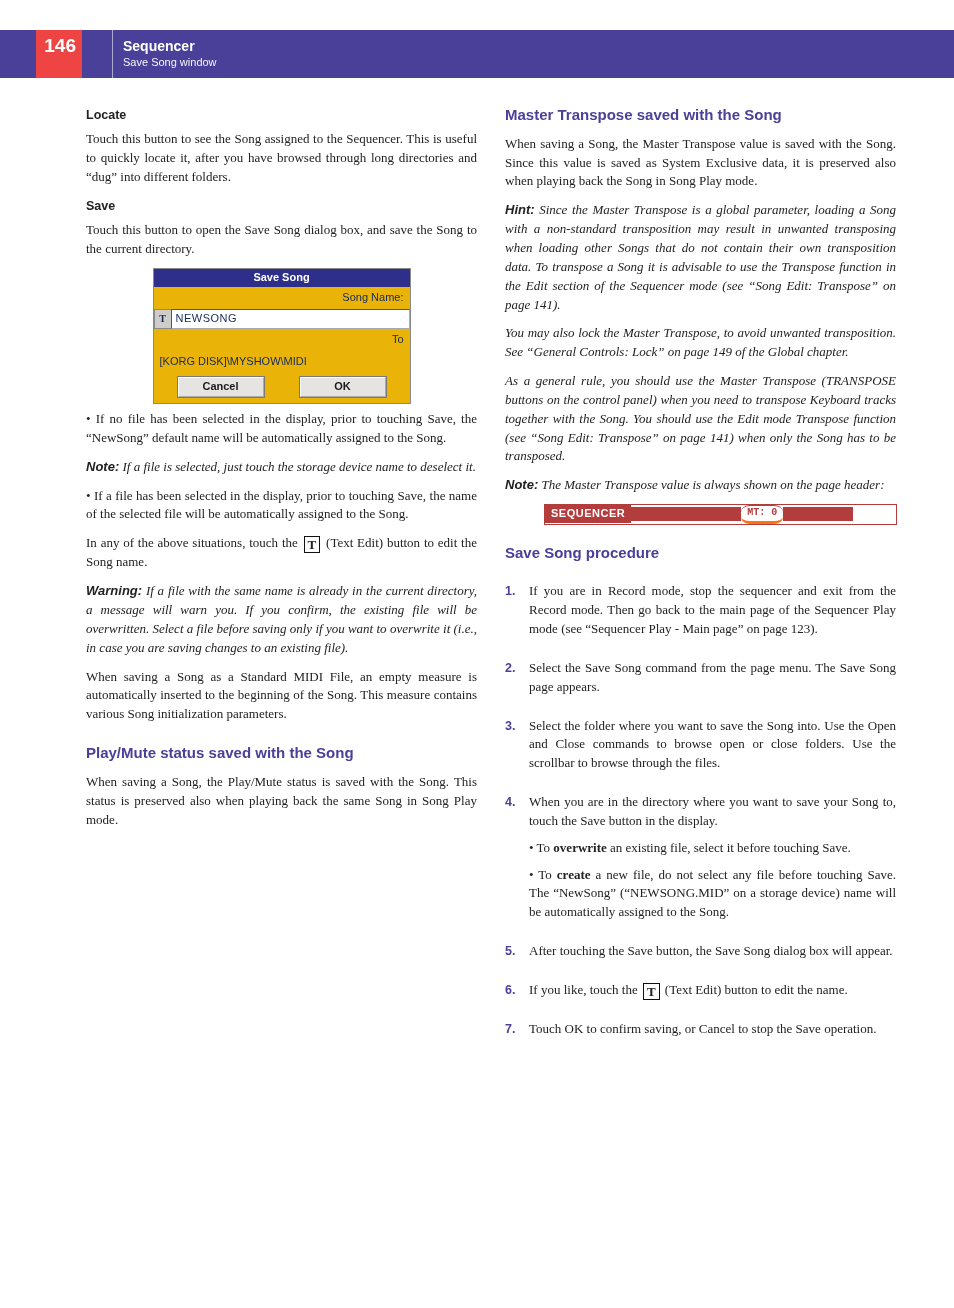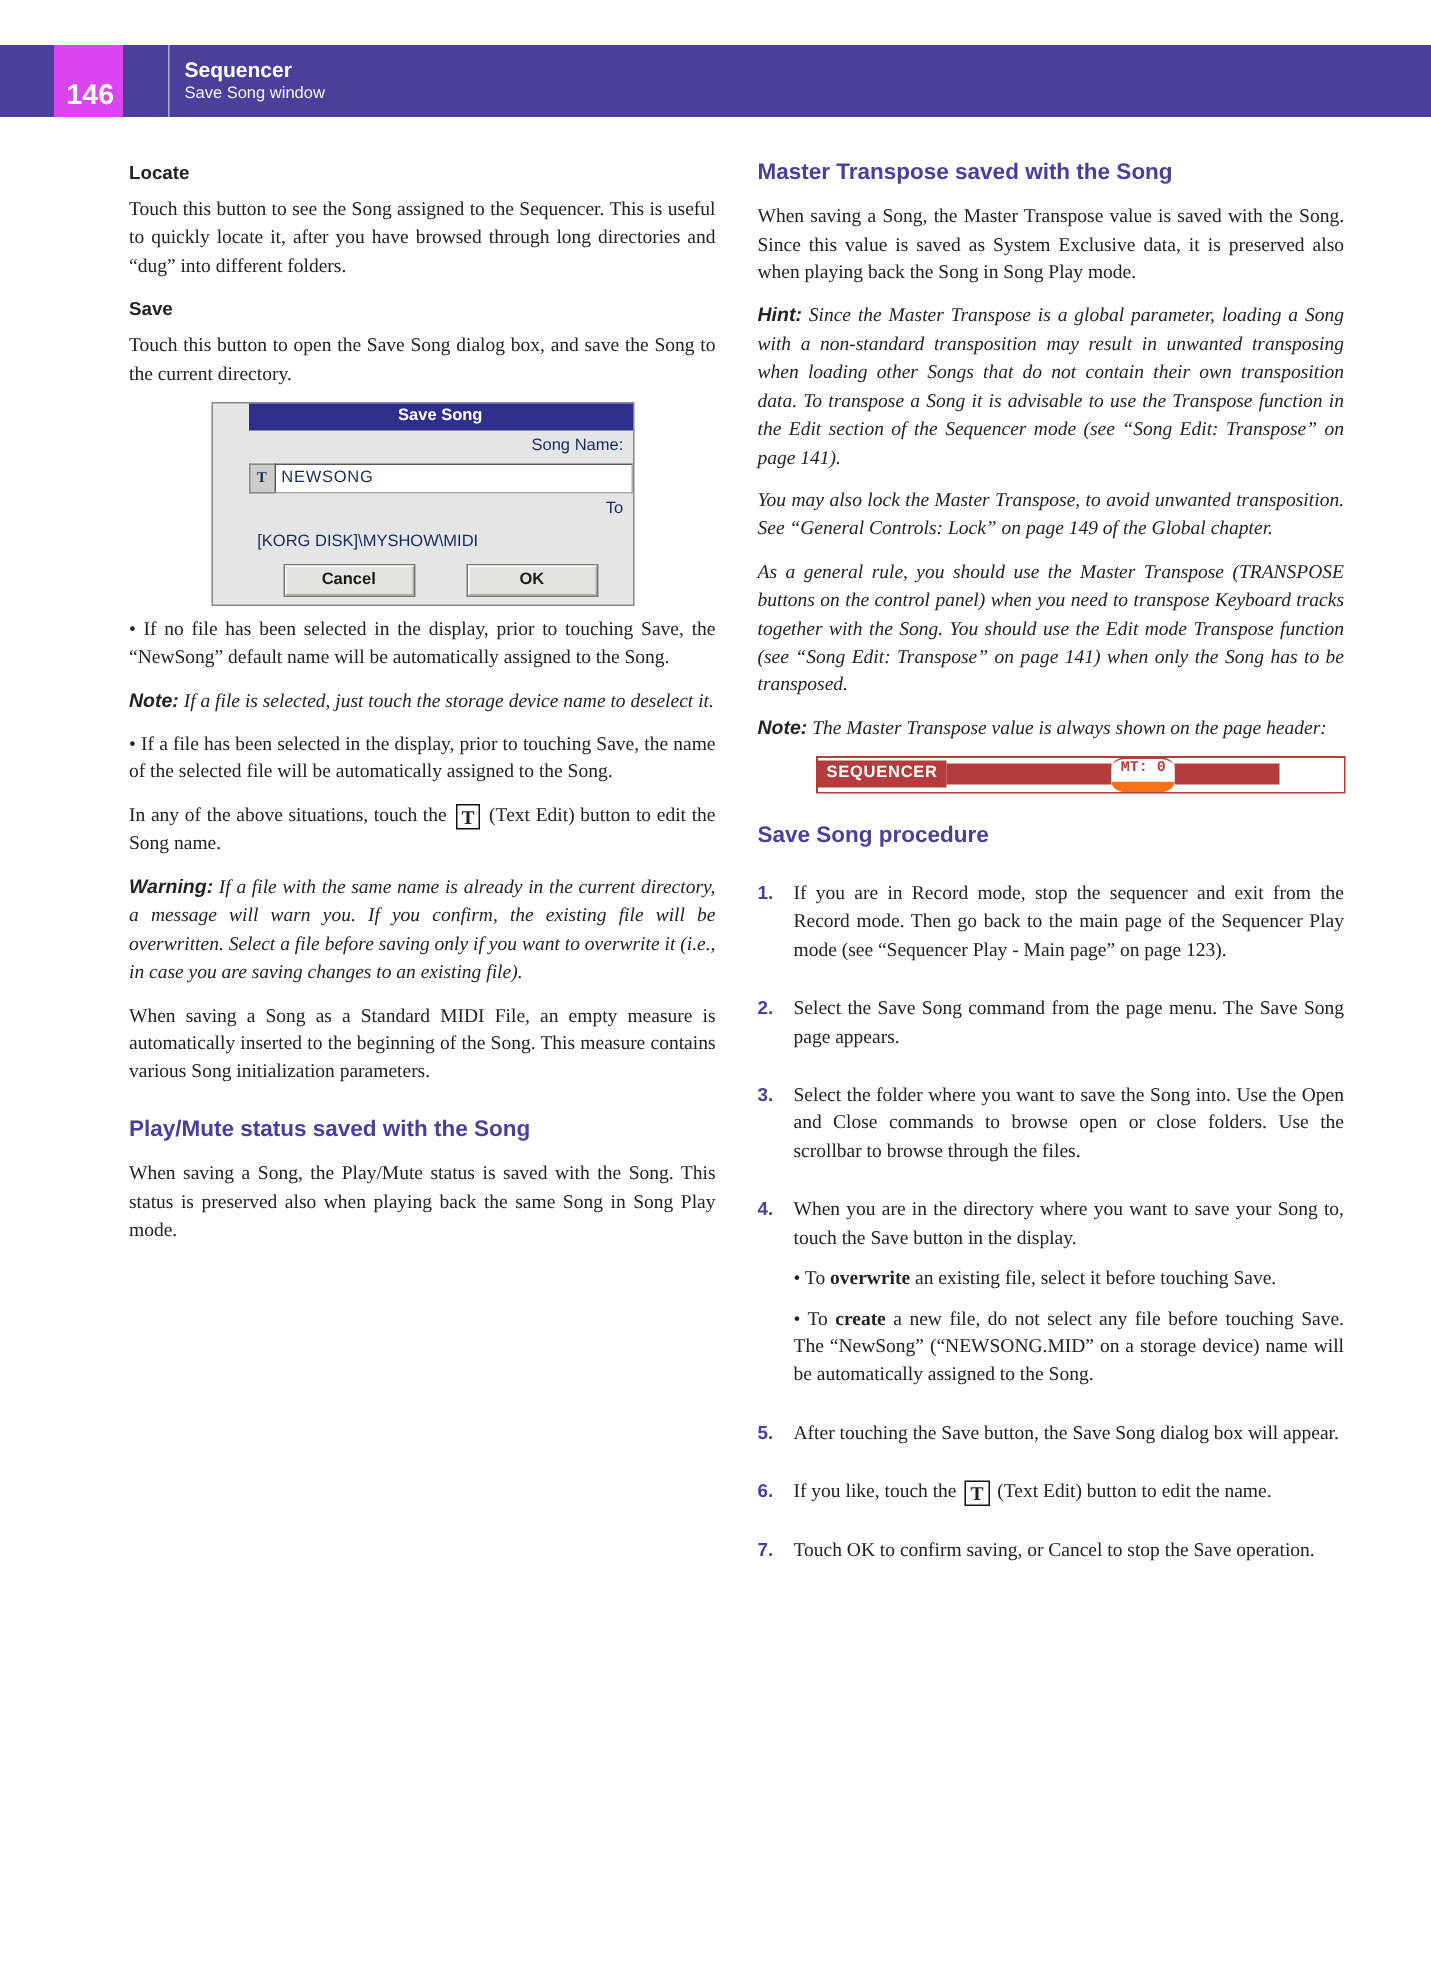--- a/index.html
+++ b/index.html
@@ -18,22 +18,22 @@
     color: #fff;
     height: 48px;
     display: flex;
     align-items: stretch;
     padding-left: 36px;
   }
   .page-wedge-wrap { position: relative; width: 66px; height: 48px; }
   .page-wedge-fill {
     position: absolute; left: 0; top: 0;
     width: 46px; height: 48px;
-    background: #d946ef;
-    display: flex; align-items: flex-end; justify-content: flex-end;
+    background: #ef4444;
+    display: flex; align-items: flex-start; justify-content: flex-end;
   }
   .page-number {
     font-family: "Helvetica Neue", Arial, sans-serif;
     font-weight: bold; font-size: 19px;
     padding-right: 6px;
     padding-top: 2px;
   }
   .header-titles {
     border-left: 1px solid rgba(255,255,255,.55);
     margin-left: 10px; padding-left: 10px;
@@ -77,26 +77,25 @@
     font-family: "Times New Roman", serif;
     font-weight: bold; font-size: 13px;
     line-height: 15px;
     padding: 0 3px;
     margin: 0 2px;
     vertical-align: -2px;
   }
   .dialog-wrap { display: flex; justify-content: center; margin: 8px 0 4px; }
   .dialog {
     width: 256px;
-    background: #e5e5e5;
+    background: #eab308;
     border: 1px solid #8a8a88;
     font-family: Tahoma, Arial, sans-serif;
     font-size: 11px;
     color: #152a5a;
-    padding-left: 24px;
   }
   .dialog-title {
     background: #2d2f8a; color: #fff;
     font-weight: bold; text-align: center;
     font-size: 11px; padding: 1px 0;
   }
   .dialog-row { padding: 3px 6px; }
   .dialog-center { text-align: right; }
   .dialog-input-row {
     display: flex; align-items: stretch;
@@ -139,21 +138,21 @@
   .mt-seq {
     background: #b33c3c; color: #fff;
     font-family: Arial, sans-serif; font-weight: bold;
     font-size: 11px; letter-spacing: .5px;
     padding: 1px 6px;
   }
   .mt-gap { width: 110px; height: 14px; background: #b33c3c; }
   .mt-badge {
     background: #fff;
     border-top: 1px solid #b33c3c;
-    border-bottom: 7px solid #f97316;
+    border-bottom: 3px solid #f97316;
     position: relative;
     padding: 0 6px;
     font-family: "Courier New", monospace;
     font-size: 10px; font-weight: bold; color: #b33c3c;
     border-radius: 9px / 7px;
   }
   .mt-tail { width: 70px; height: 14px; background: #b33c3c; }
   ol.procedure {
     list-style: none; padding: 0; margin: 0;
     counter-reset: step;

